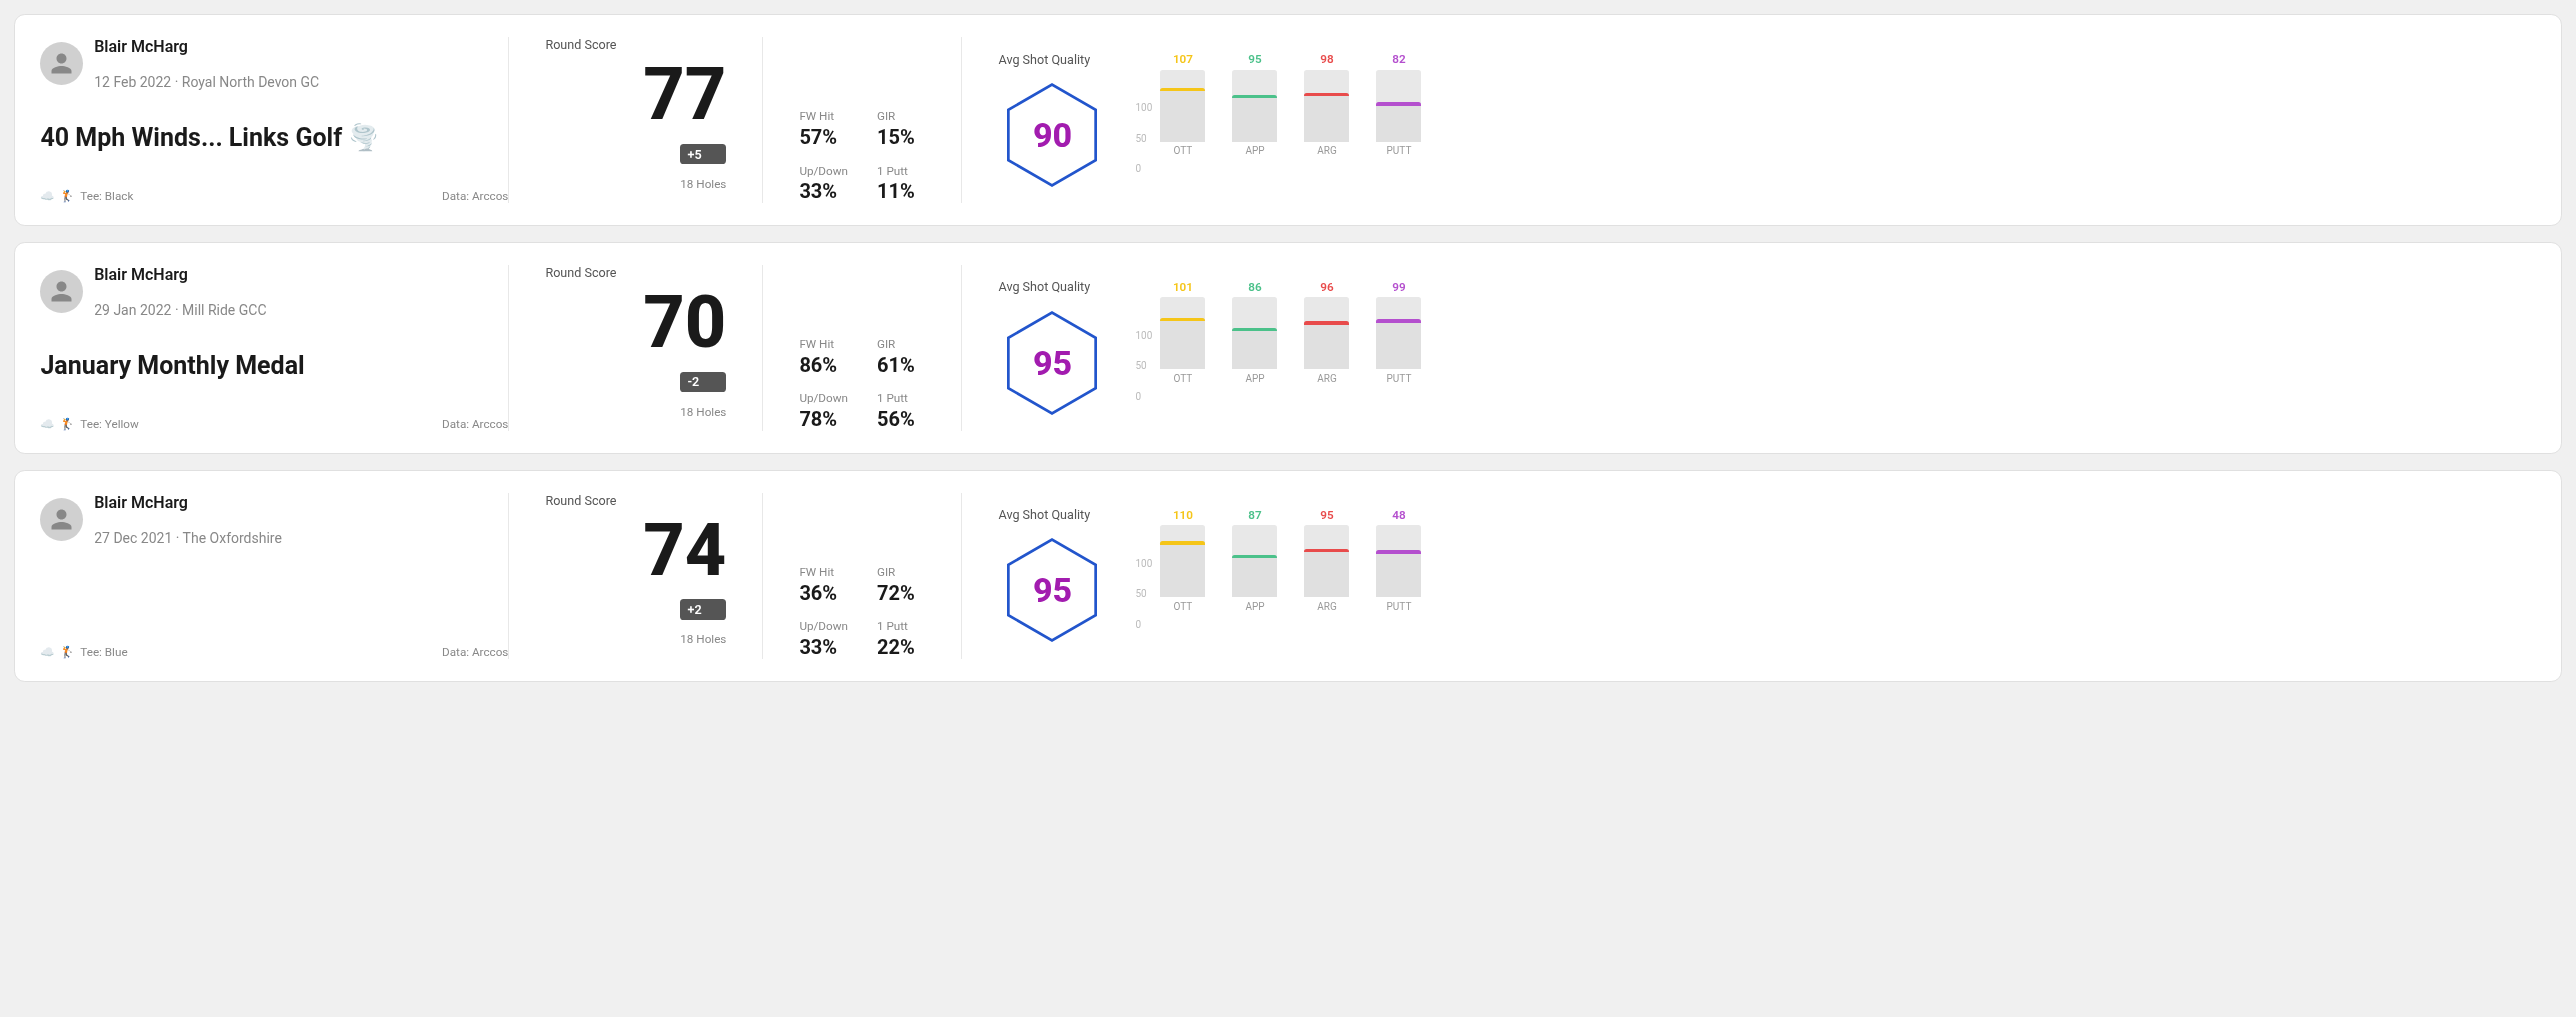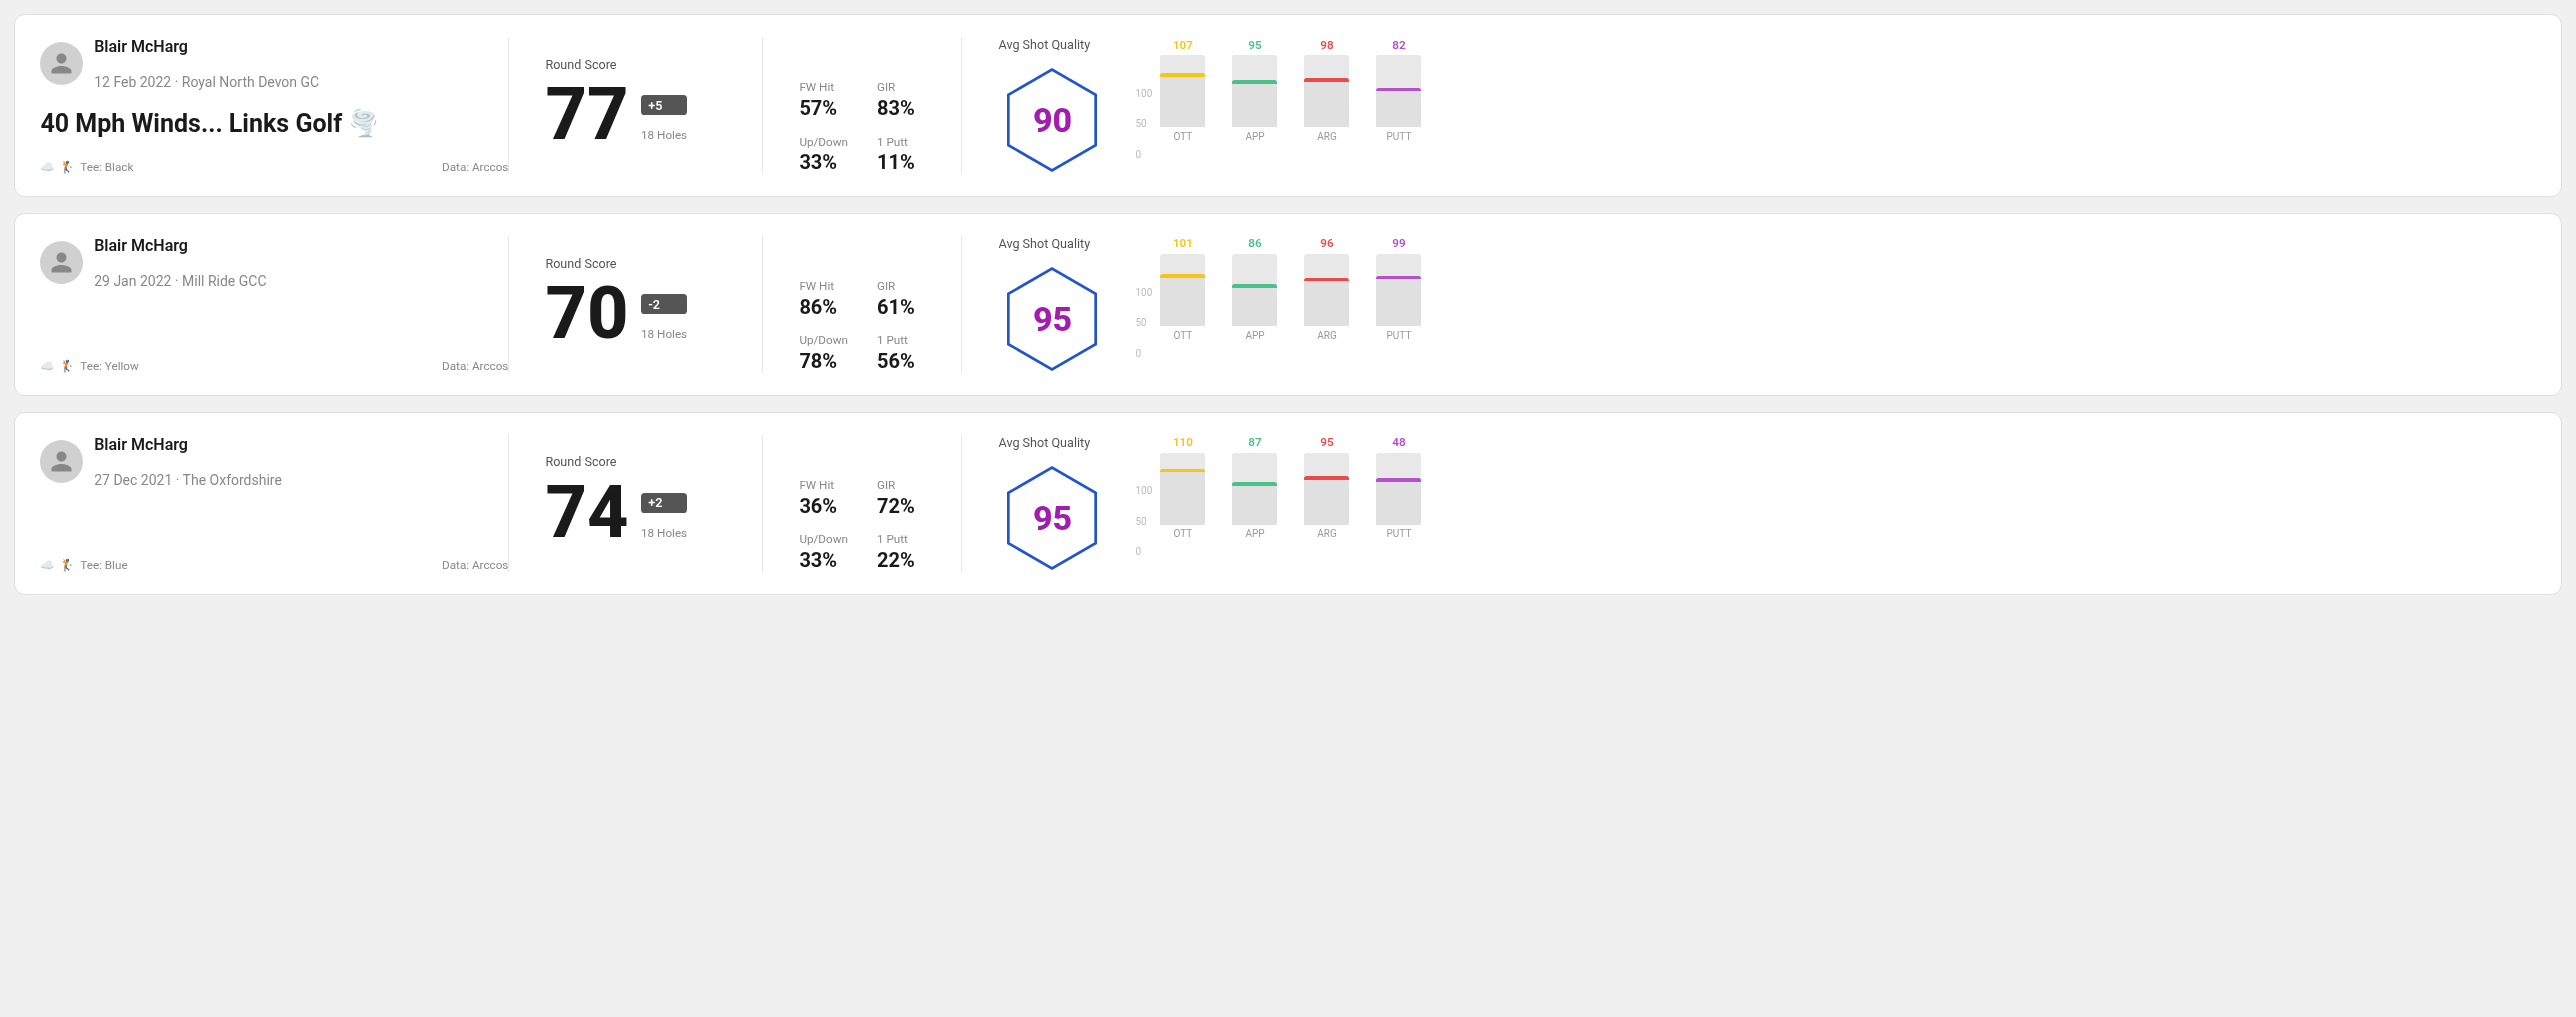--- a/index.html
+++ b/index.html
@@ -90,20 +90,21 @@
     .round-score-label {
       font-size: 12.6px;
       color: #555;
       margin-bottom: 7.2px;
     }
     .score-row {
       display: flex;
       align-items: flex-end;
       gap: 12.6px;
       margin-bottom: 3.6px;
+      flex-direction: column;
     }
     .score-number {
       font-size: 72px;
       font-weight: 800;
       color: #1a1a1a;
       line-height: 1;
     }
     .score-badge {
       background: #555;
       color: #fff;
@@ -280,21 +281,21 @@
         </div>
       </div>
       <div class="stats-section">
         <div class="stats-grid">
           <div class="stat-item">
             <div class="stat-label">FW Hit</div>
             <div class="stat-value">57%</div>
           </div>
           <div class="stat-item">
             <div class="stat-label">GIR</div>
-            <div class="stat-value">83%</div>
+            <div class="stat-value">15%</div>
           </div>
           <div class="stat-item">
             <div class="stat-label">Up/Down</div>
             <div class="stat-value">33%</div>
           </div>
           <div class="stat-item">
             <div class="stat-label">1 Putt</div>
             <div class="stat-value">11%</div>
           </div>
         </div>
@@ -364,20 +365,21 @@
           <div class="avatar">
             <svg viewBox="0 0 24 24">
               <path d="M12 12c2.7 0 4.8-2.1 4.8-4.8S14.7 2.4 12 2.4 7.2 4.5 7.2 7.2 9.3 12 12 12zm0 2.4c-3.2 0-9.6 1.6-9.6 4.8v2.4h19.2v-2.4c0-3.2-6.4-4.8-9.6-4.8z"></path>
             </svg>
           </div>
           <div class="user-text">
             <div class="name">Blair McHarg</div>
             <div class="date-course">29 Jan 2022 · Mill Ride GCC</div>
           </div>
         </div>
+        <div class="round-title">January Monthly Medal</div>
         <div class="bottom-info">
           <div class="tee-info">
             <span>☁️</span>
             <span>🏌️</span>
             <span>Tee: Yellow</span>
           </div>
           <span>Data: Arccos</span>
         </div>
       </div>
       <div class="middle-section">

